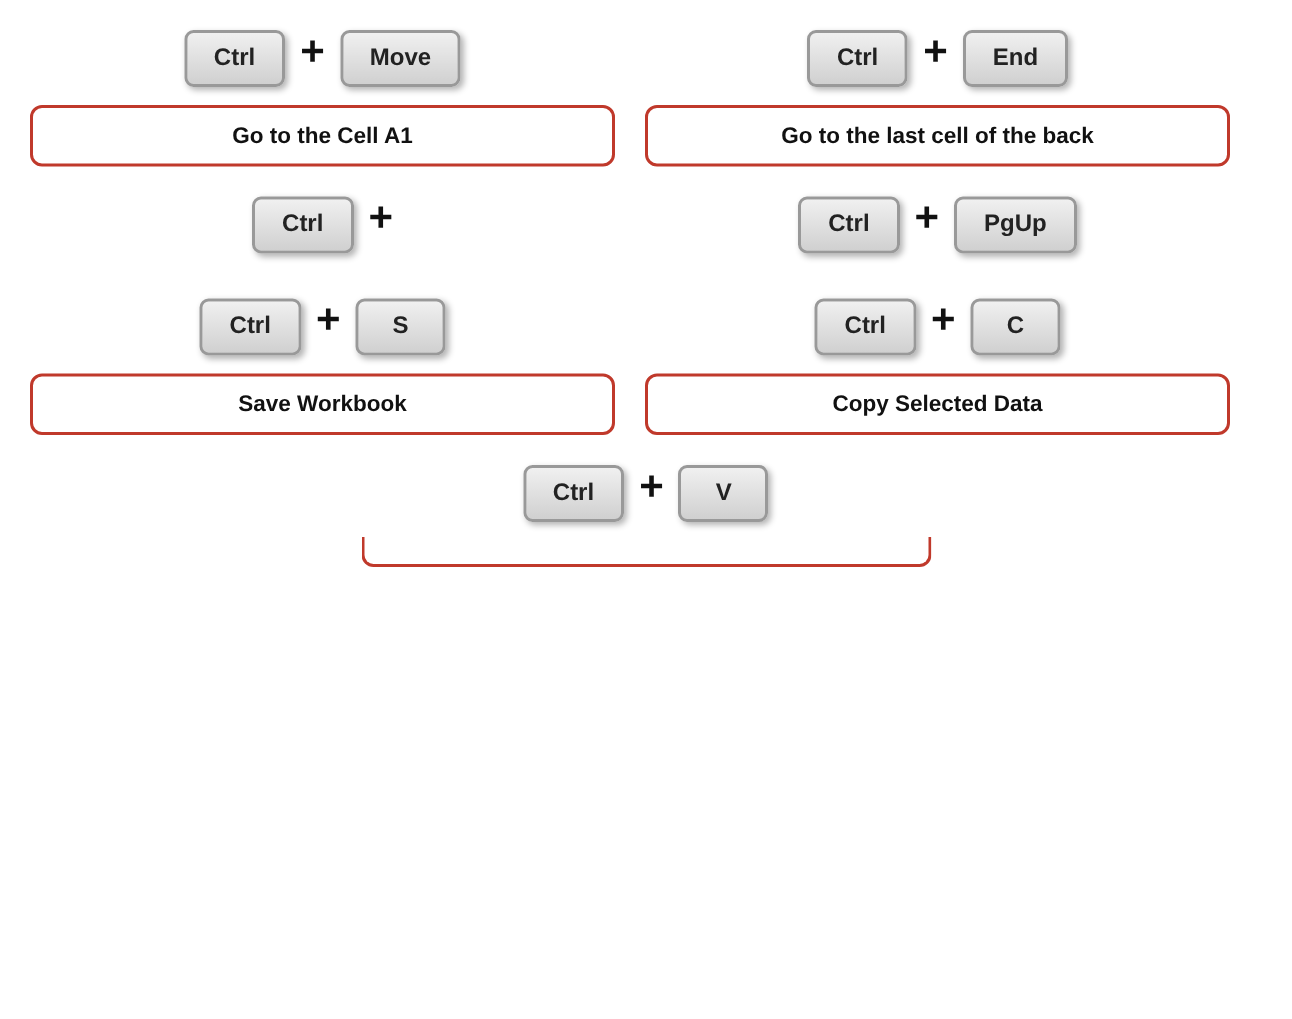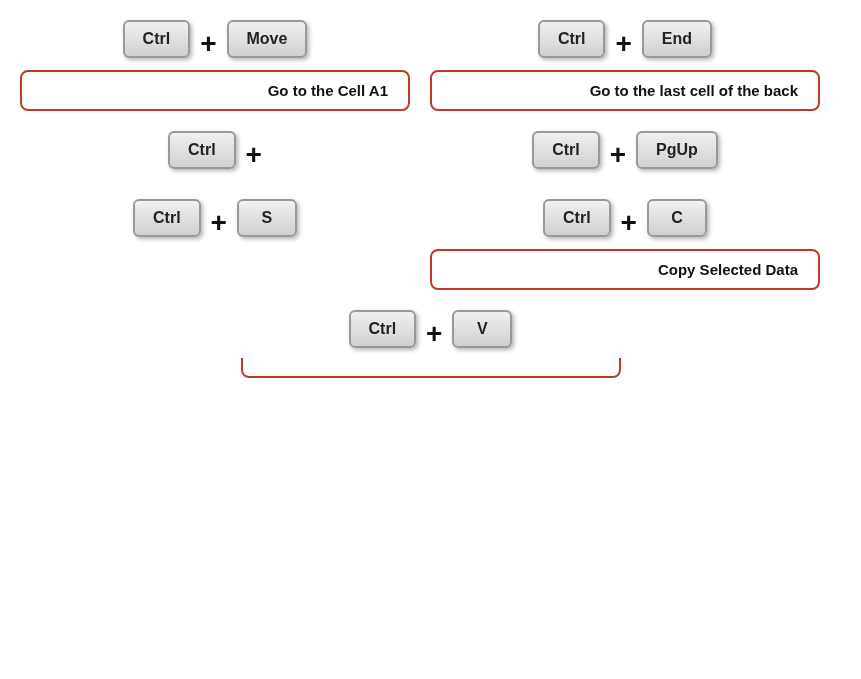--- a/index.html
+++ b/index.html
@@ -20,21 +20,21 @@
     }
 
     .shortcut-group.right {
       margin-right: 0;
       margin-left: 0;
     }
 
     .keys-row {
       display: flex;
       flex-direction: row;
-      align-items: flex-end;
+      align-items: flex-start;
       gap: 10px;
       margin-bottom: 12px;
     }
 
     .key-btn {
       background: linear-gradient(to bottom, #f0f0f0, #d0d0d0);
       border: 2px solid #999;
       border-radius: 6px;
       padding: 8px 18px;
       font-size: 16px;
@@ -52,21 +52,21 @@
       line-height: 1;
     }
 
     .label-box {
       border: 2.5px solid #c0392b;
       border-radius: 8px;
       padding: 10px 20px;
       font-size: 15px;
       font-weight: bold;
       color: #111;
-      text-align: right;
+      text-align: center;
       width: 100%;
     }
 
     .row-pair {
       display: flex;
       flex-direction: row;
       width: 100%;
       margin-bottom: 18px;
     }
 
@@ -134,20 +134,21 @@
     </div>
   </div>
 
   <div class="row-pair" style="margin-top: 10px;">
     <div class="shortcut-group">
       <div class="keys-row">
         <div class="key-btn">Ctrl</div>
         <span class="plus-sign">+</span>
         <div class="key-btn">S</div>
       </div>
+      <div class="label-box">Save Workbook</div>
     </div>
     <div class="shortcut-group right">
       <div class="keys-row">
         <div class="key-btn">Ctrl</div>
         <span class="plus-sign">+</span>
         <div class="key-btn">C</div>
       </div>
       <div class="label-box">Copy Selected Data</div>
     </div>
   </div>

